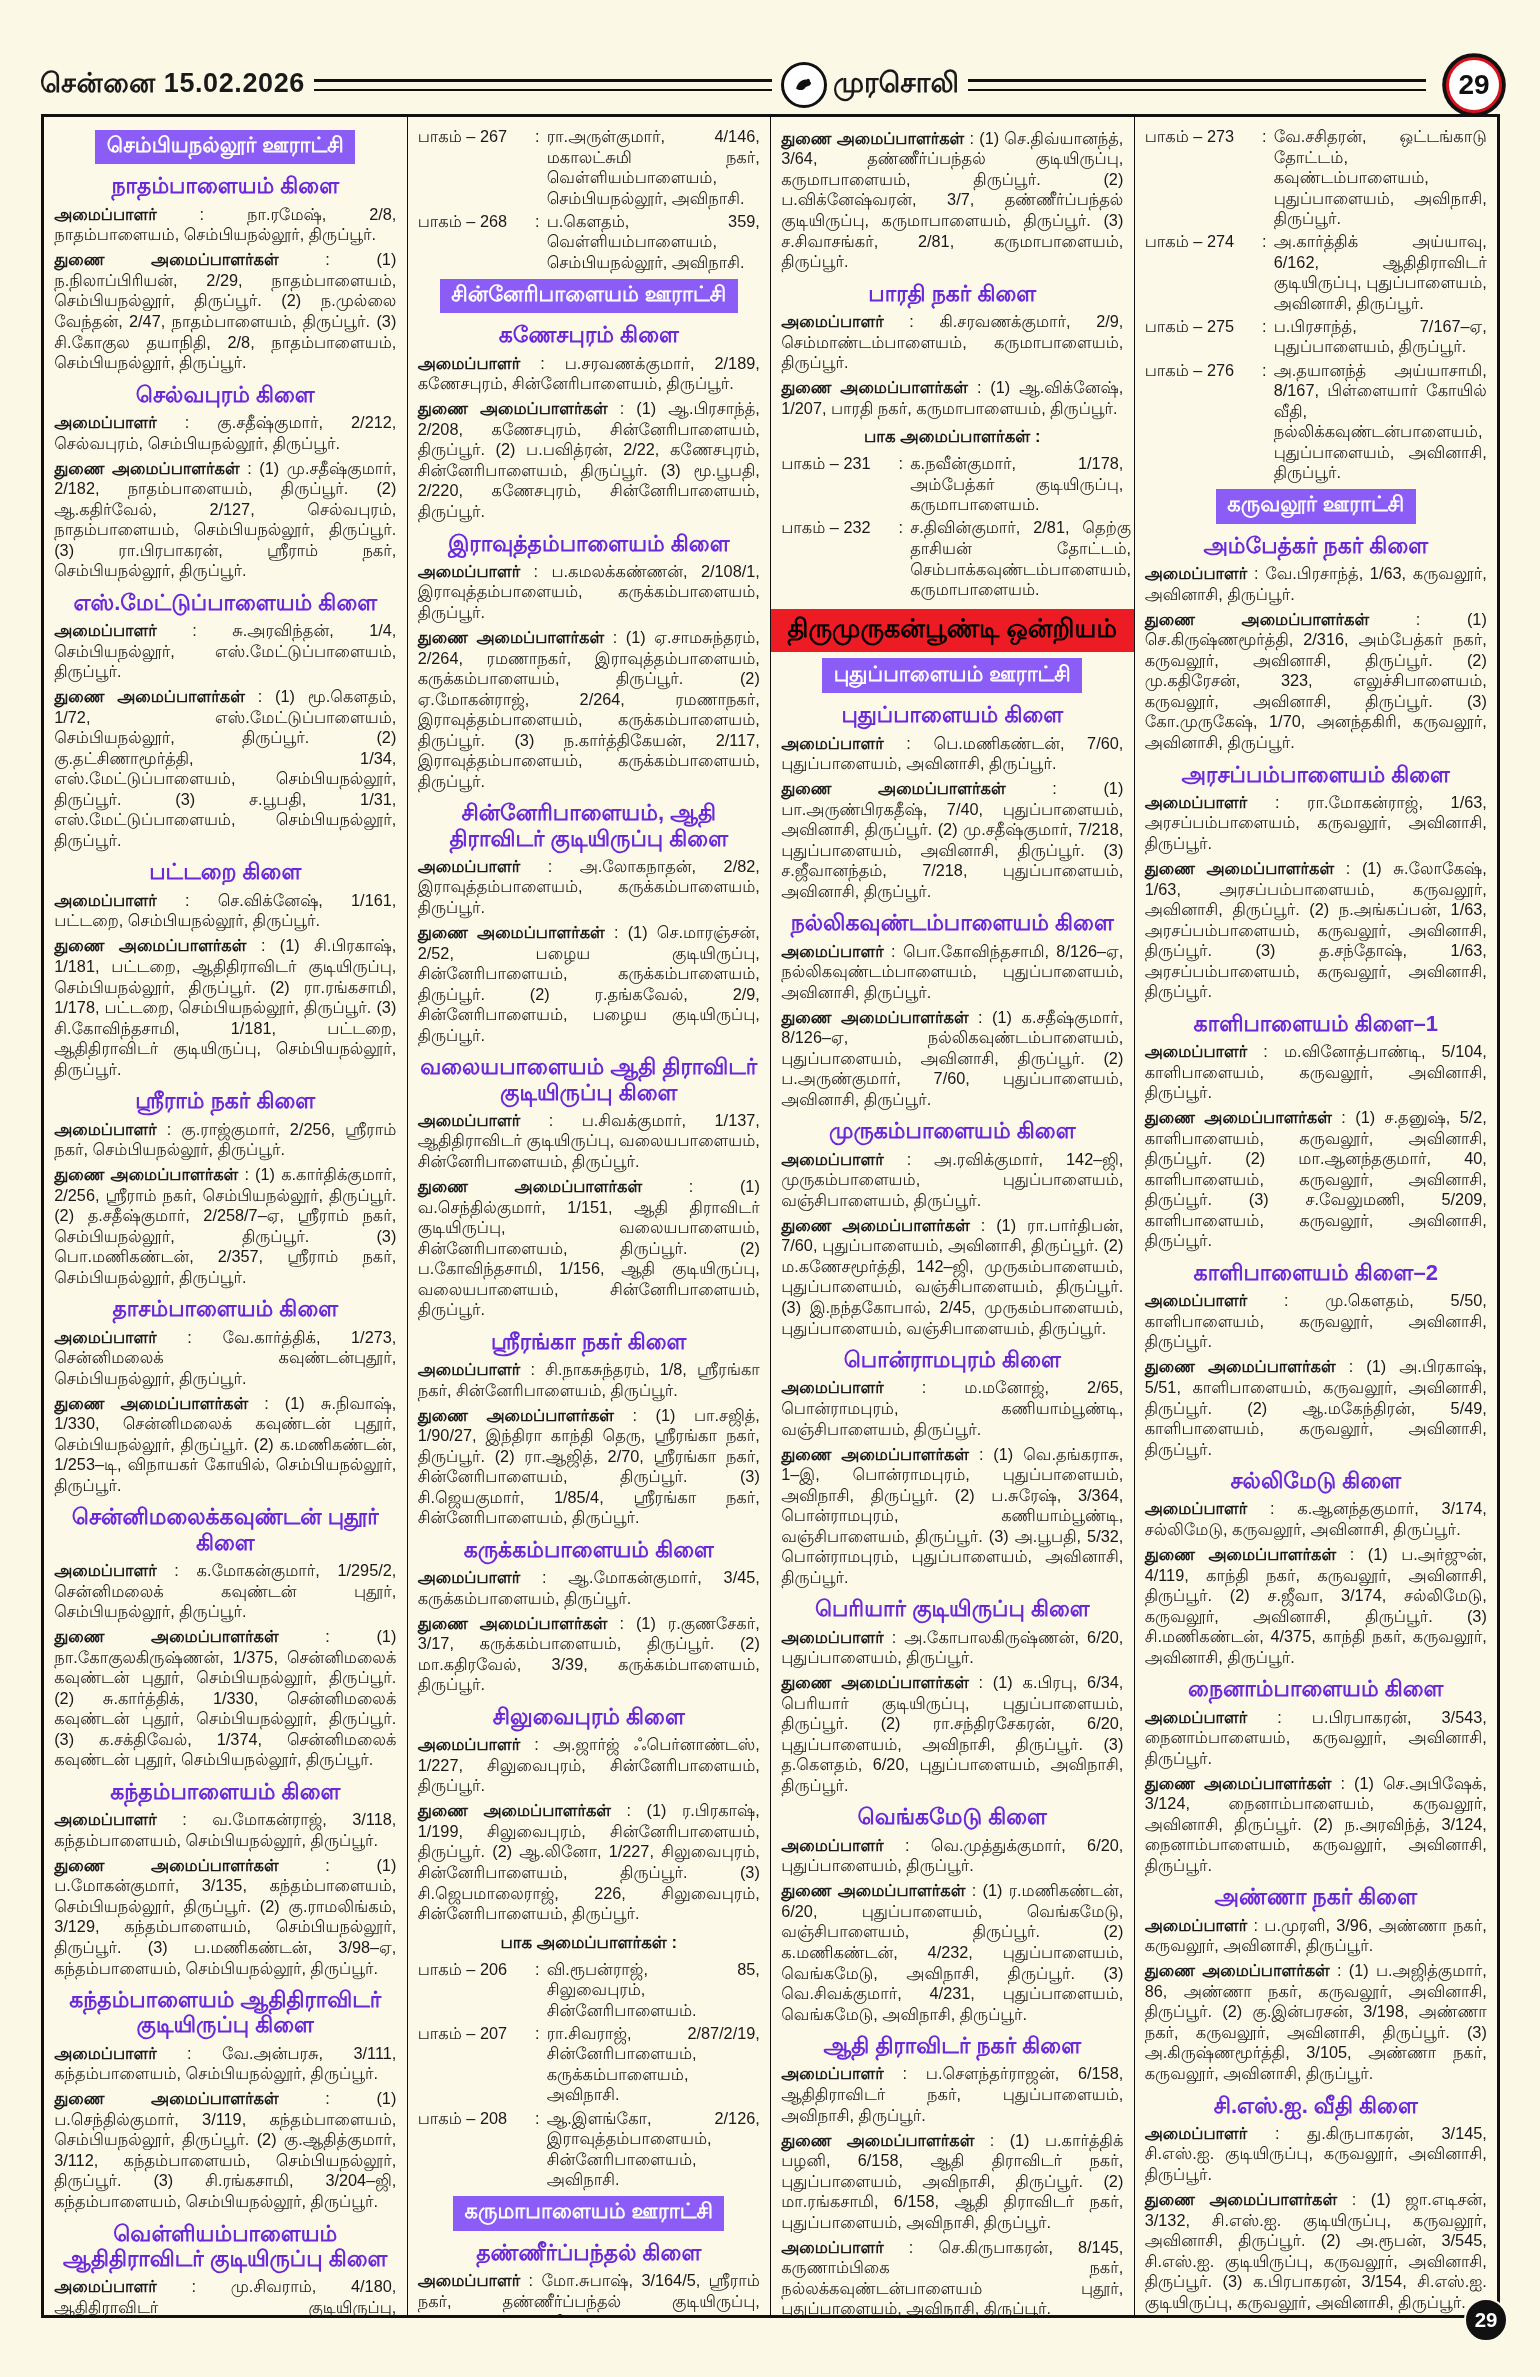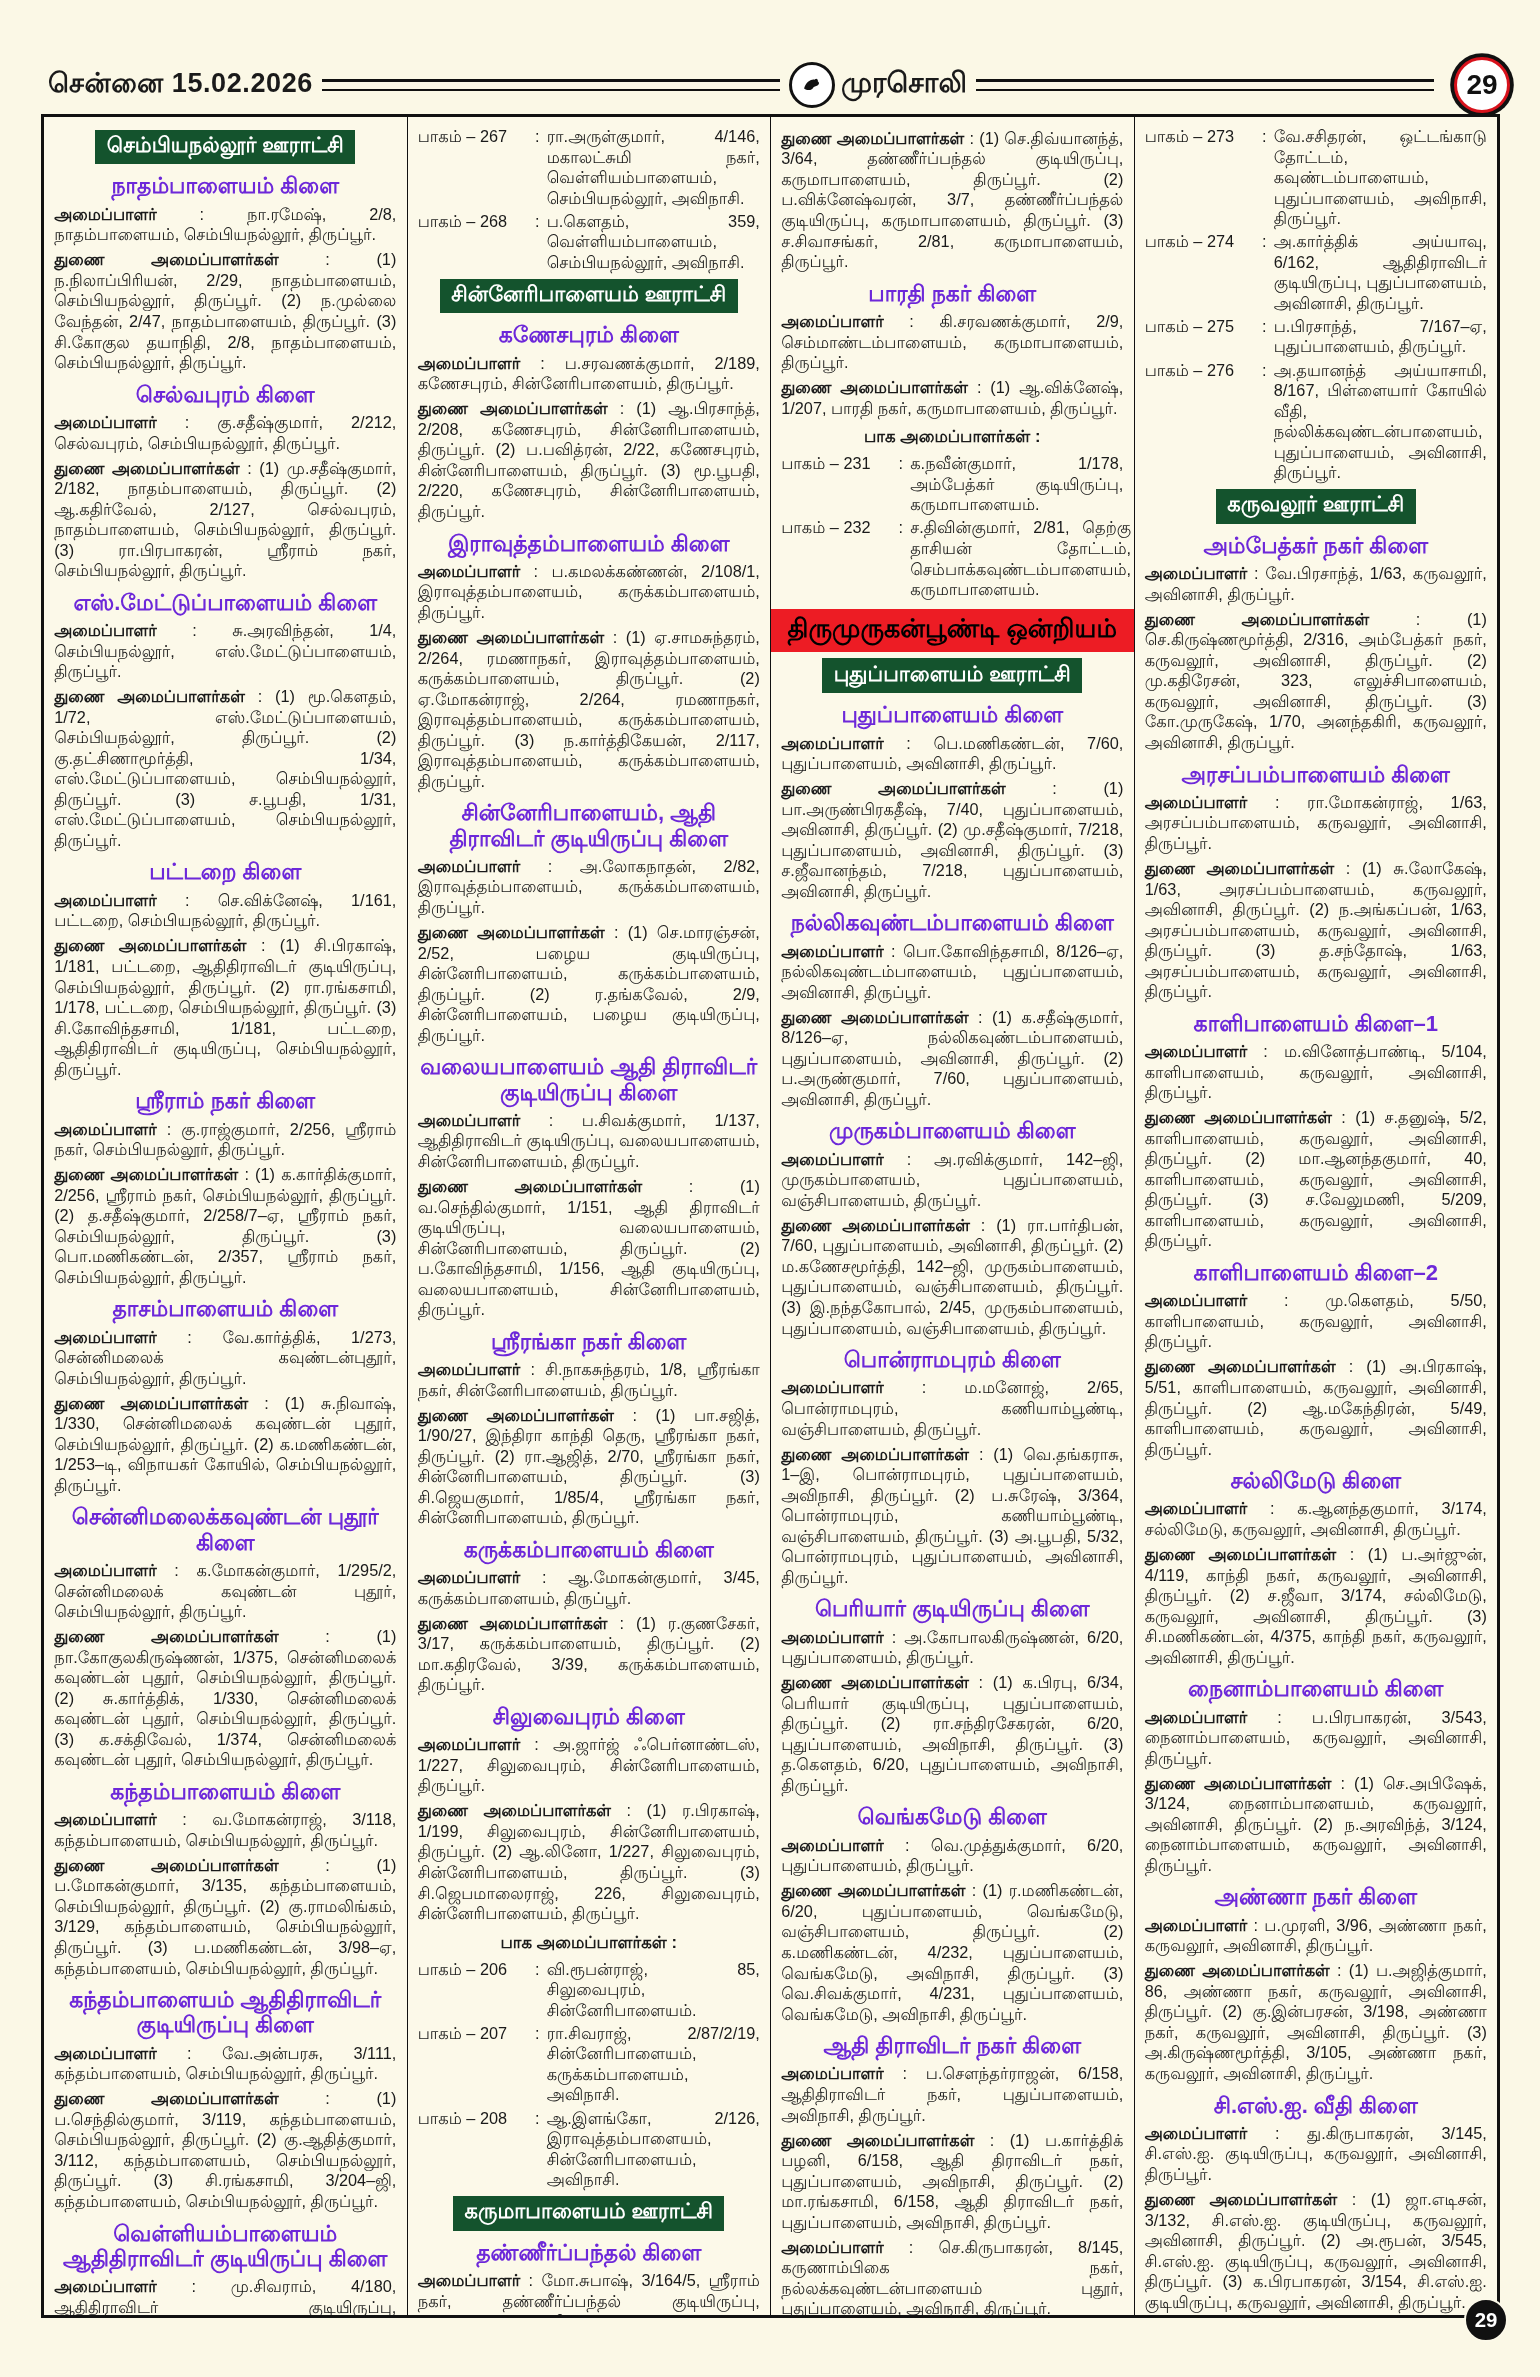--- a/index.html
+++ b/index.html
@@ -5,21 +5,21 @@
   html,body{margin:0;padding:0;}
   body{
     width:1541px;height:2377px;
     background:#fbf8e6;
     font-family:"Liberation Sans","DejaVu Sans",sans-serif;
     color:#1a1a1a;
     position:relative;
   }
   
   .hdr{
-    position:absolute;left:48px;top:56px;width:1462px;height:57px;
+    position:absolute;left:40px;top:56px;width:1462px;height:57px;
     display:flex;align-items:center;
   }
   .hdr .citydate{font-size:27px;font-weight:bold;letter-spacing:0.6px;white-space:nowrap;}
   .hdr .rule{flex:1 1 auto;height:7px;border-top:3.2px solid #111;border-bottom:2.6px solid #111;margin:0 9px;}
   .masthead{display:flex;align-items:center;gap:6.4px;white-space:nowrap;}
   .masthead .logo{width:40px;height:40px;border-radius:50%;border:3.2px solid #111;background:#fff;display:flex;align-items:center;justify-content:center;}
   .masthead .logo svg{width:25.5px;height:25.5px;}
   .masthead .name{font-size:28px;font-weight:bold;}
   .pagecirc{
     width:50px;height:50px;border-radius:50%;
@@ -34,21 +34,21 @@
     display:flex;box-sizing:border-box;
   }
   .col{
     flex:1 1 0;min-width:0;padding:6.4px 10.2px 5.1px 10.2px;overflow:hidden;
     border-left:1.3px solid #111;
   }
   .col:first-child{border-left:none;}
   
   .panch{text-align:center;margin:6.4px 0 3.8px 0;}
   .panch span{
-    display:inline-block;background:#14532d;color:#fff;font-weight:bold;
+    display:inline-block;background:#8b5cf6;color:#fff;font-weight:bold;
     font-size:21px;padding:3.2px 11.5px 4.5px 11.5px;
   }
   .union{
     background:#ed1c24;color:#000000;font-weight:bold;text-align:center;
     font-size:25.5px;padding:5.1px 2.6px 6.4px 2.6px;margin:9px -10.2px 6.4px -10.2px;
   }
   .bhead{
     color:#6d28d9;font-weight:bold;text-align:center;
     font-size:22px;line-height:1.15;margin:9px 0 5.1px 0;
   }

